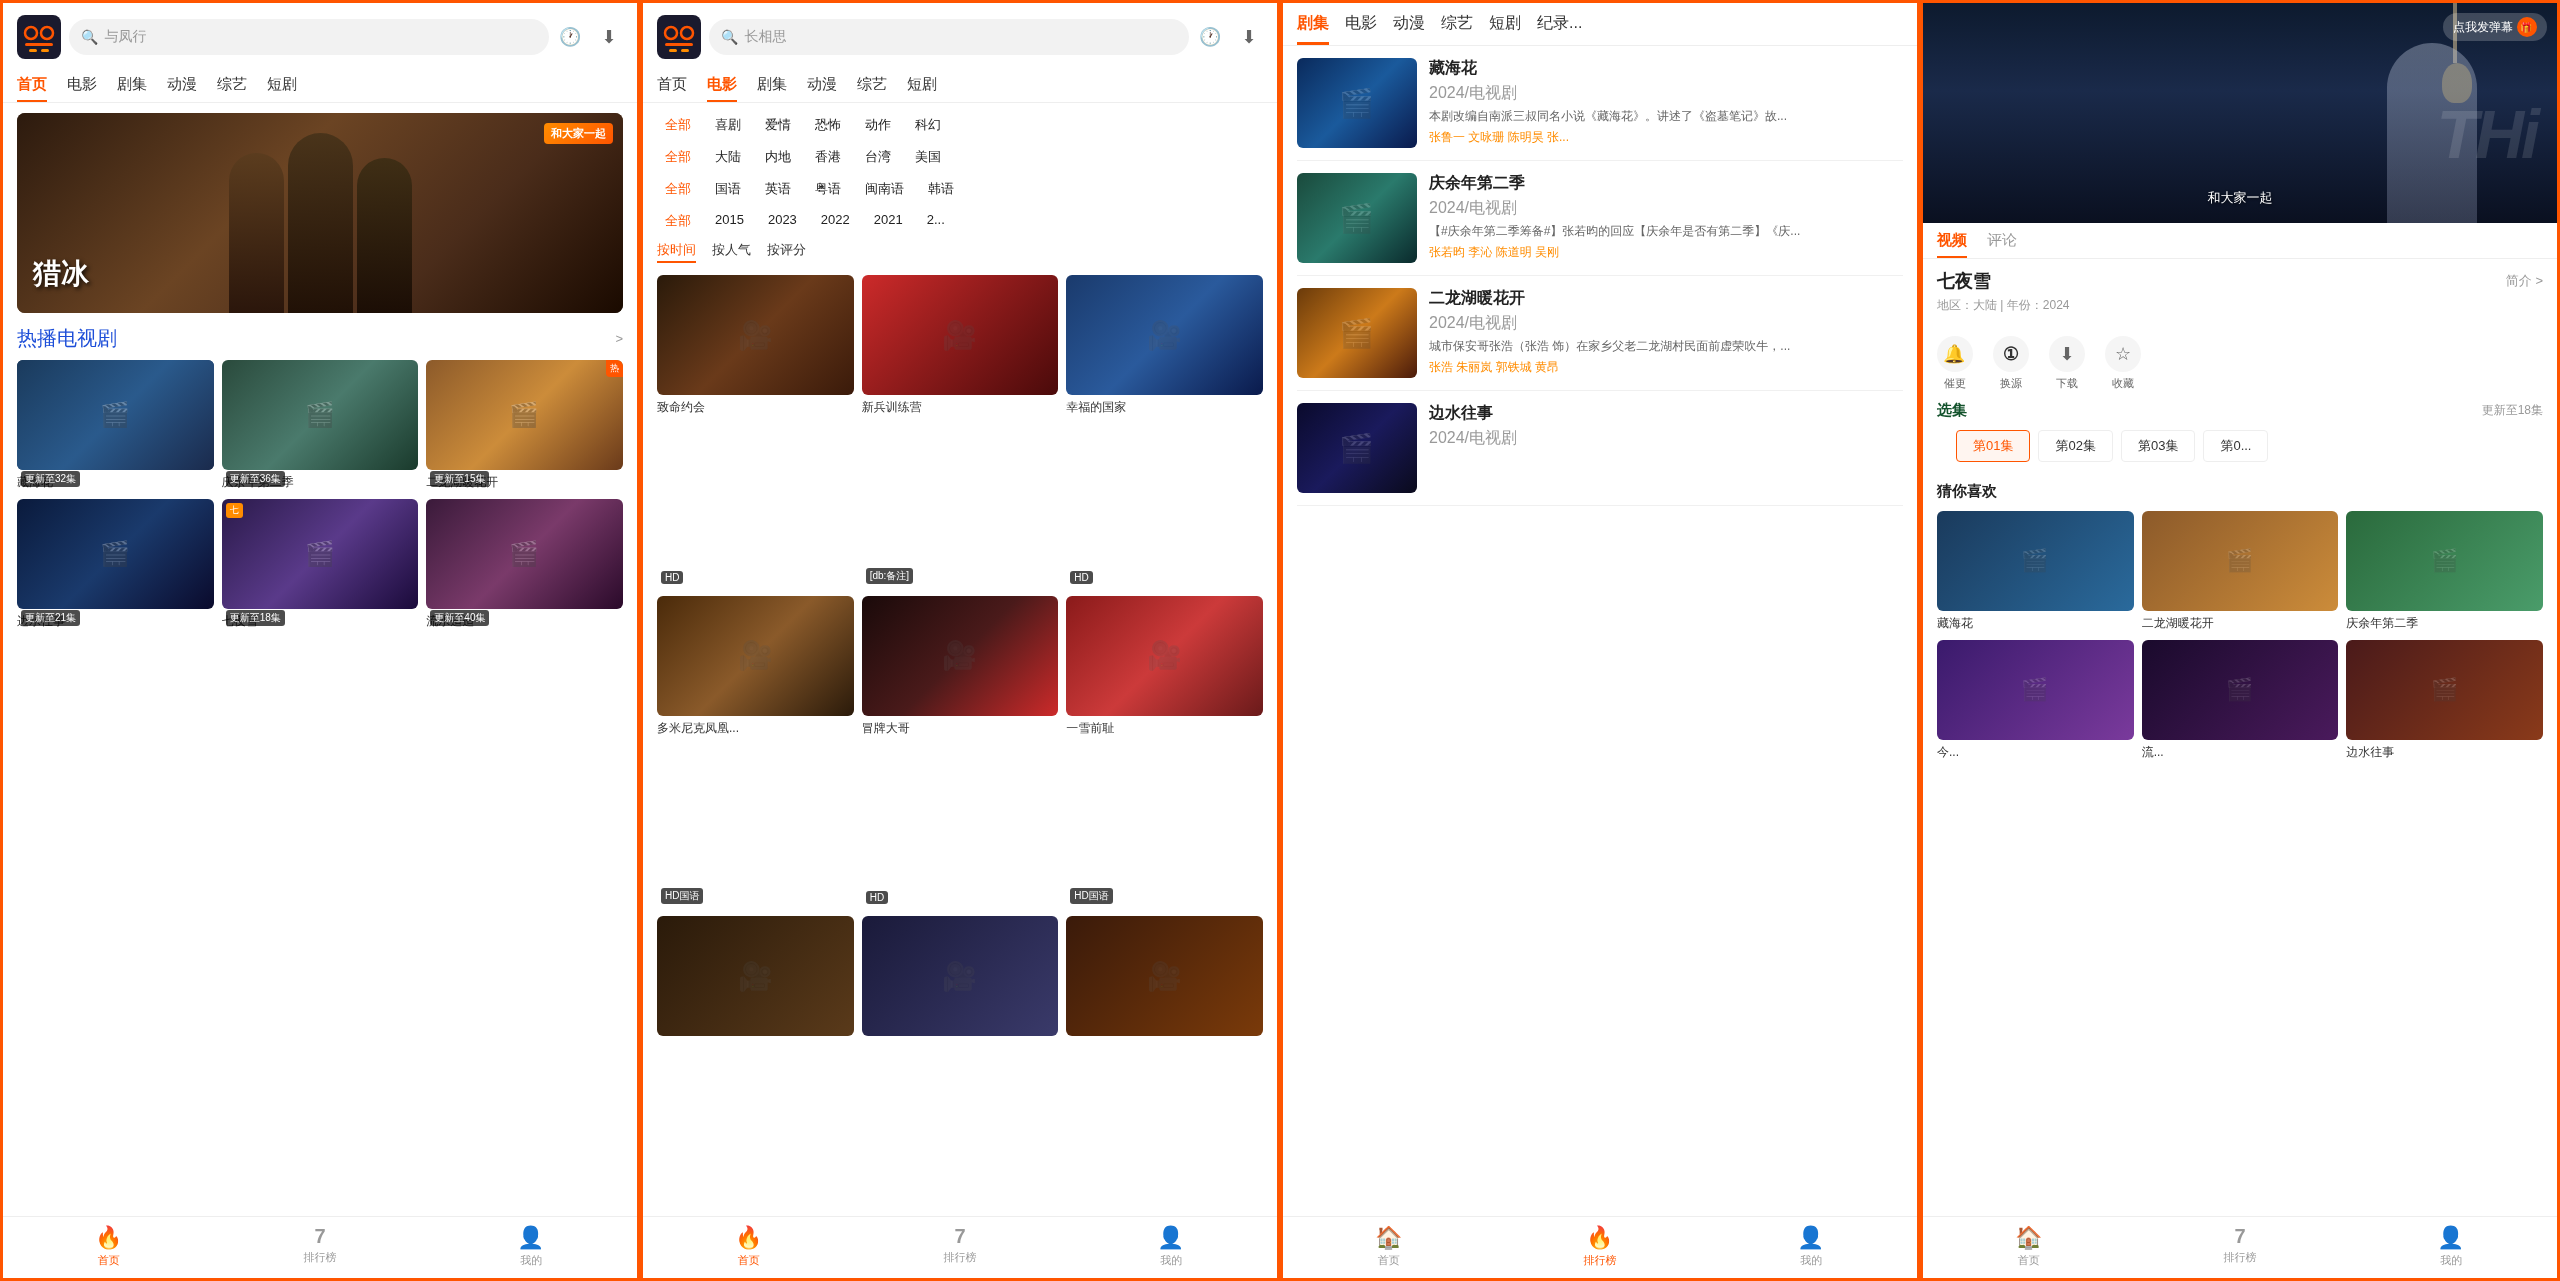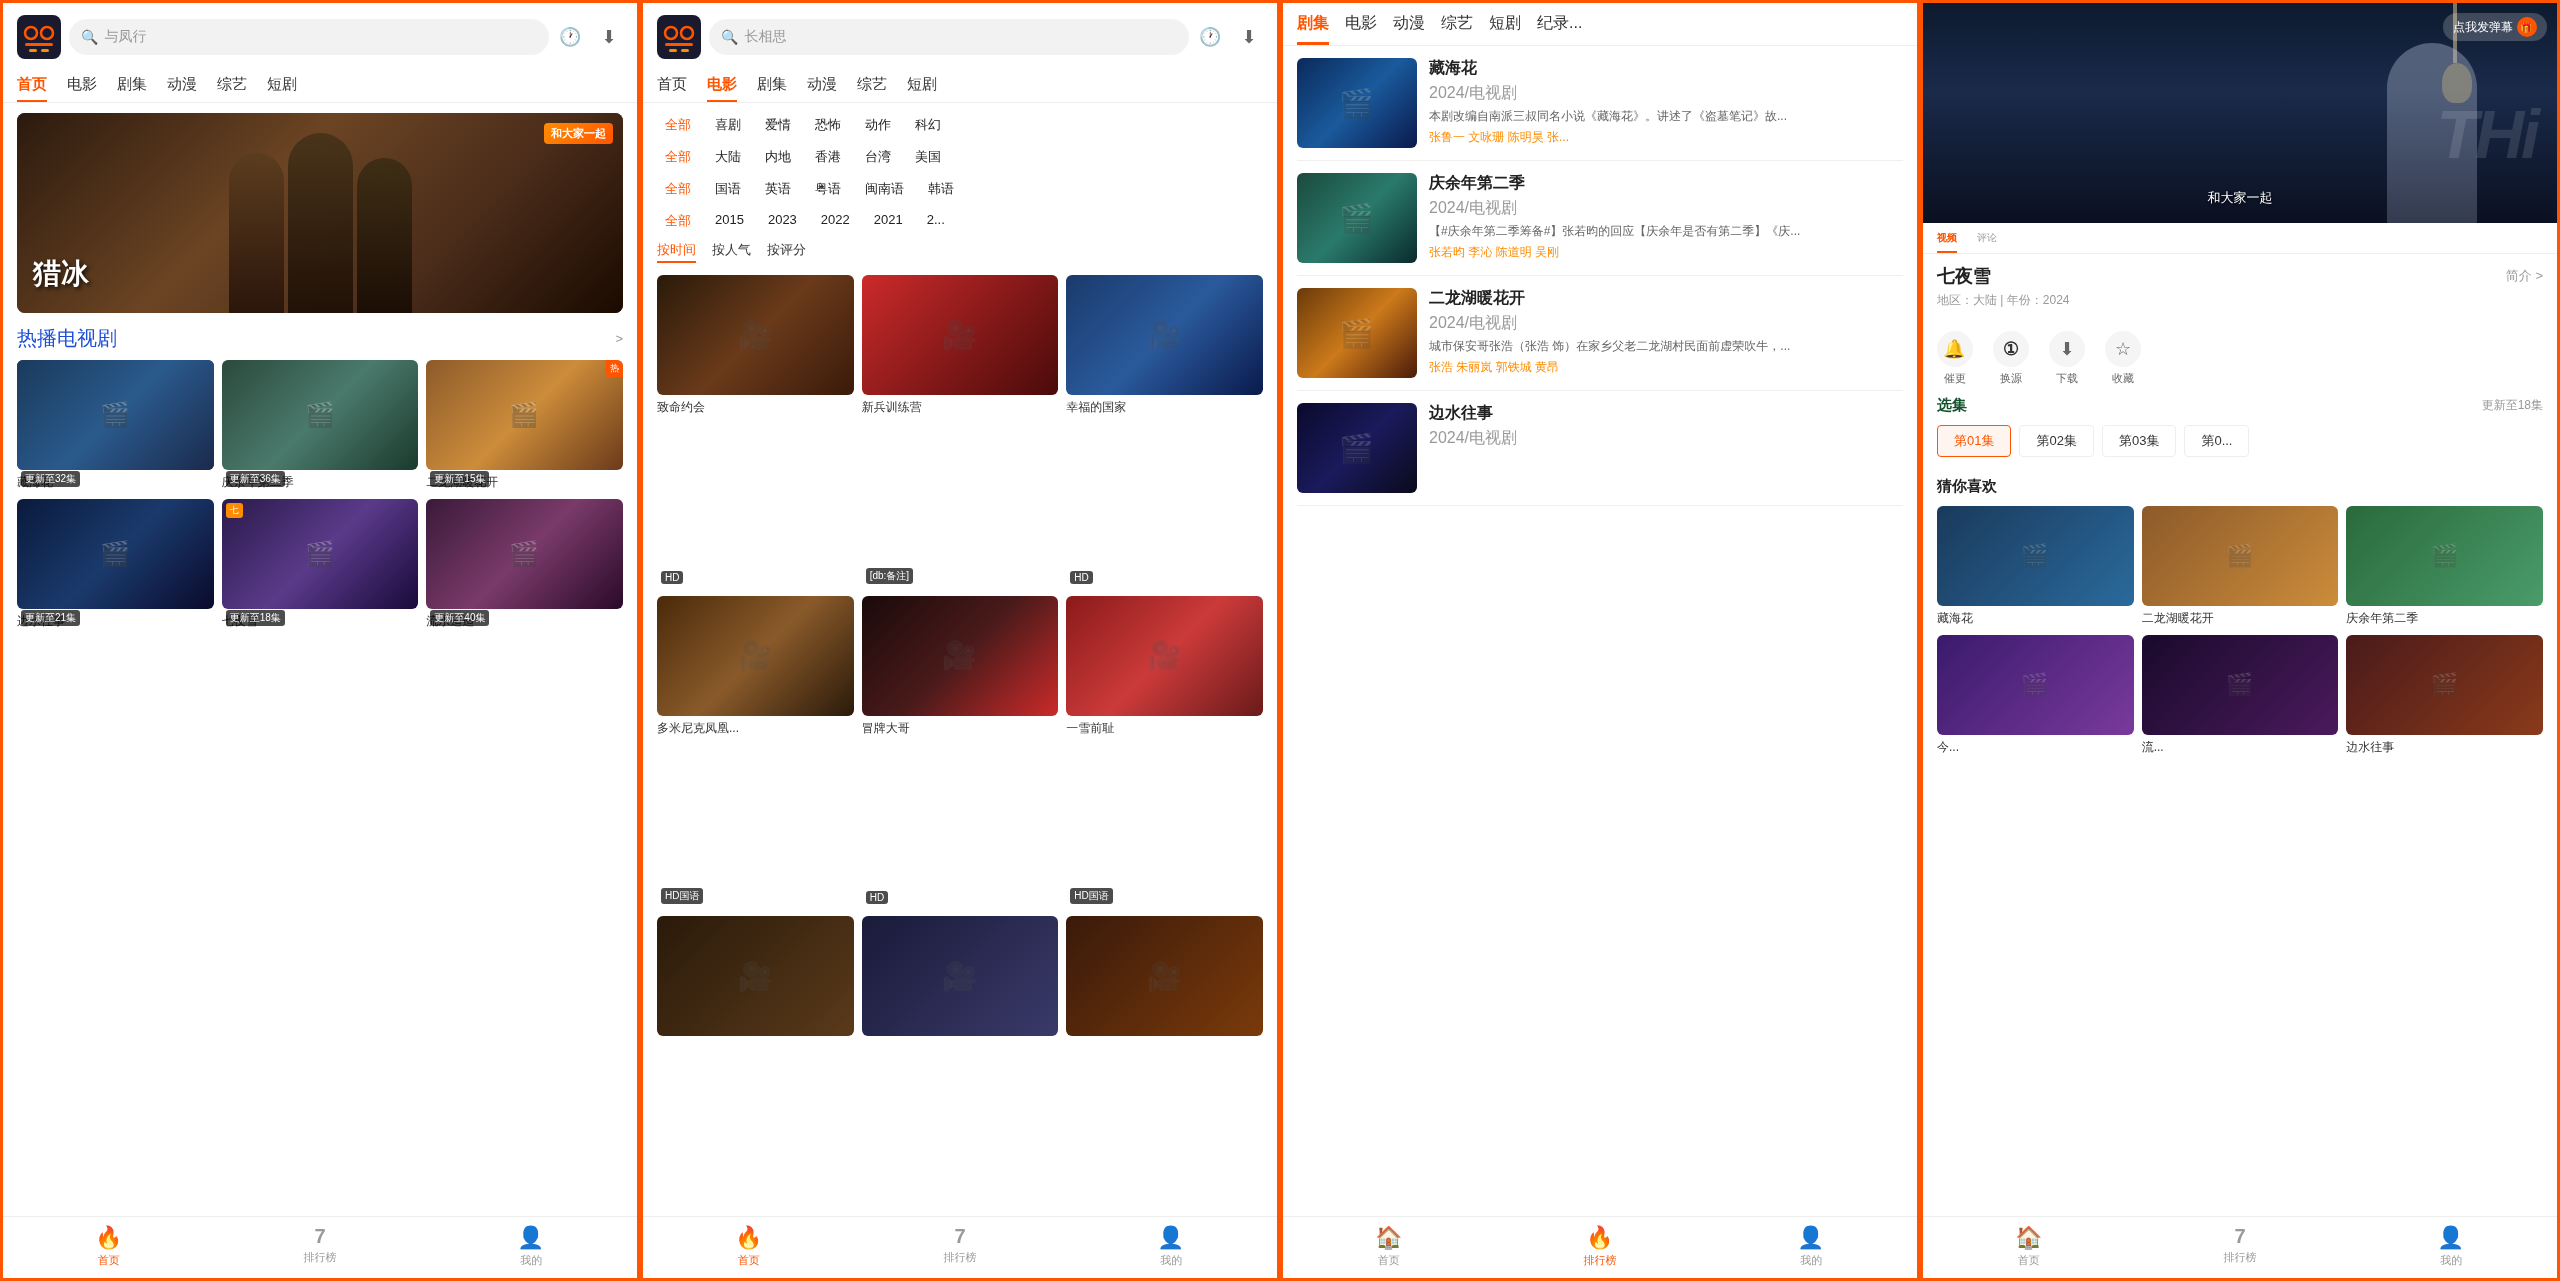--- a/index.html
+++ b/index.html
@@ -348,21 +348,21 @@
       white-space: nowrap;
       text-shadow: 1px 1px 3px rgba(0,0,0,0.8);
     }
     .video-tabs {
       display: flex;
       padding: 0 14px;
       gap: 20px;
       border-bottom: 1px solid #eee;
     }
     .video-tab {
-      font-size: 10px;
+      font-size: 15px;
       color: #999;
       padding: 8px 0 6px;
       cursor: pointer;
     }
     .video-tab.active {
       color: #ff5500;
       border-bottom: 2px solid #ff5500;
       font-weight: bold;
     }
     .video-info-section {
@@ -418,20 +418,21 @@
       color: #14532d;
     }
     .episode-update {
       font-size: 12px;
       color: #999;
     }
     .episode-list {
       display: flex;
       gap: 8px;
       overflow-x: auto;
+      margin-left: 19px;
     }
     .episode-btn {
       flex-shrink: 0;
       padding: 6px 16px;
       border: 1px solid #eee;
       border-radius: 4px;
       font-size: 13px;
       cursor: pointer;
       background: #fff;
       color: #333;

